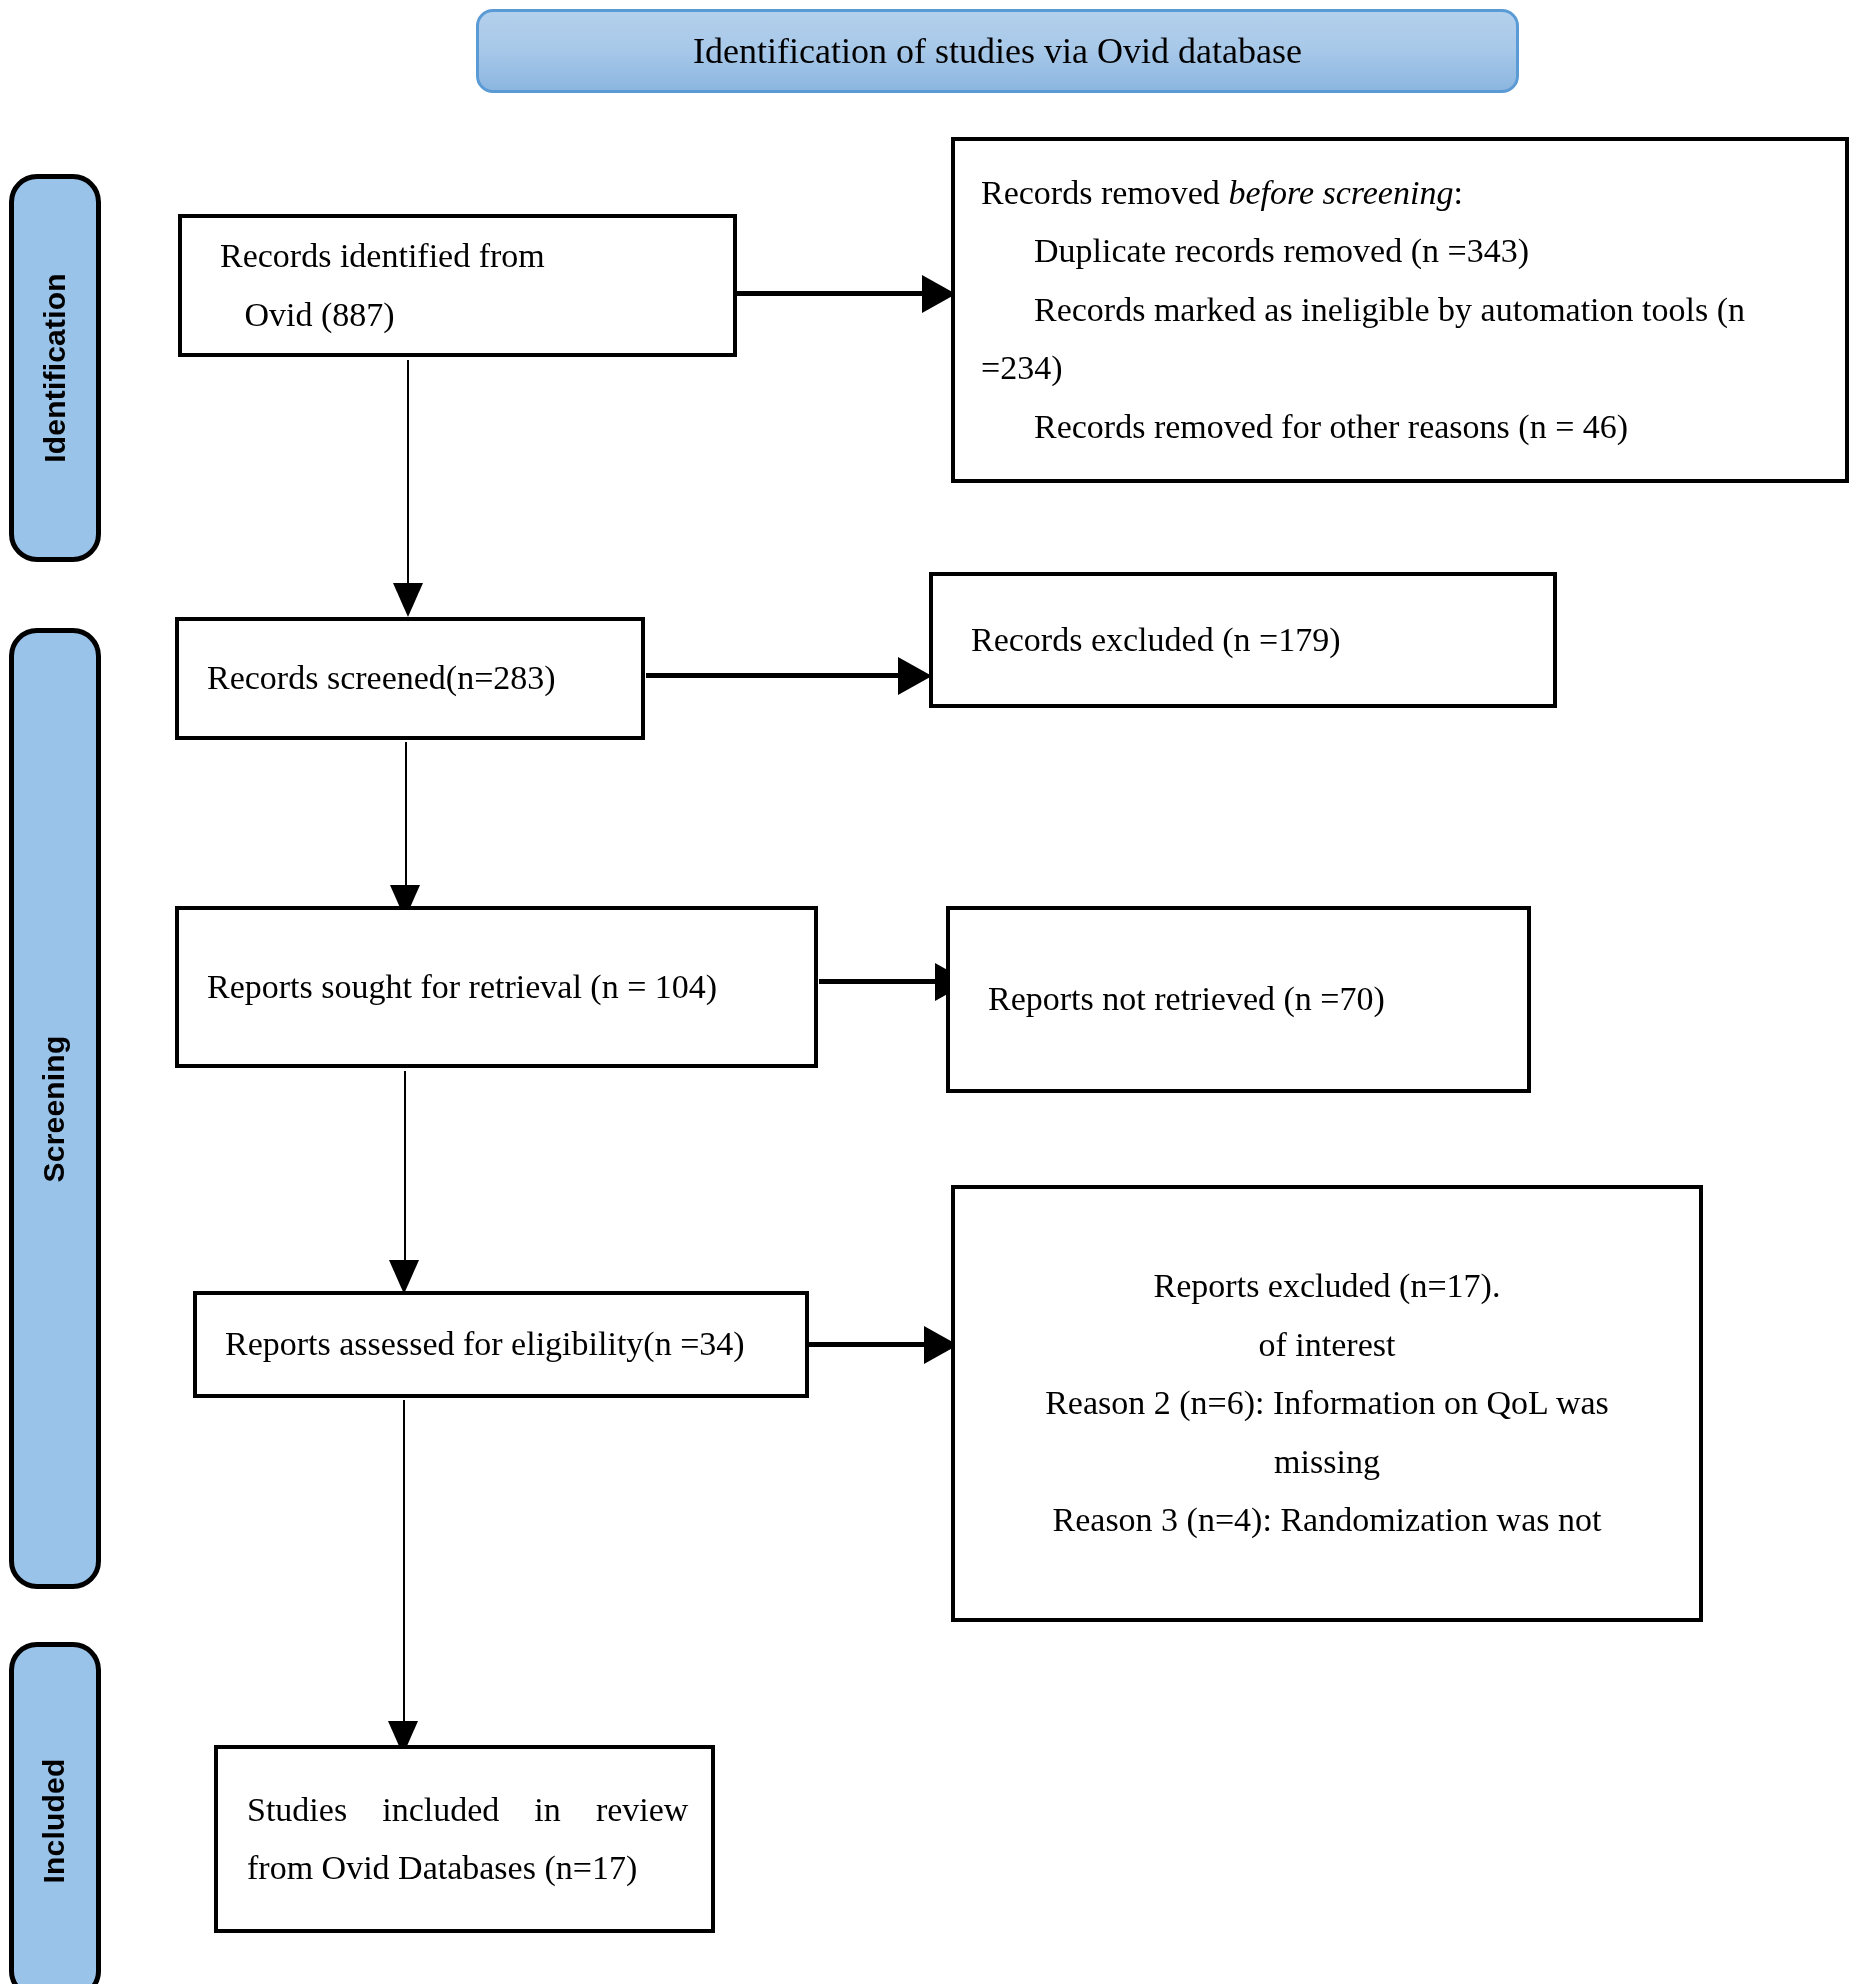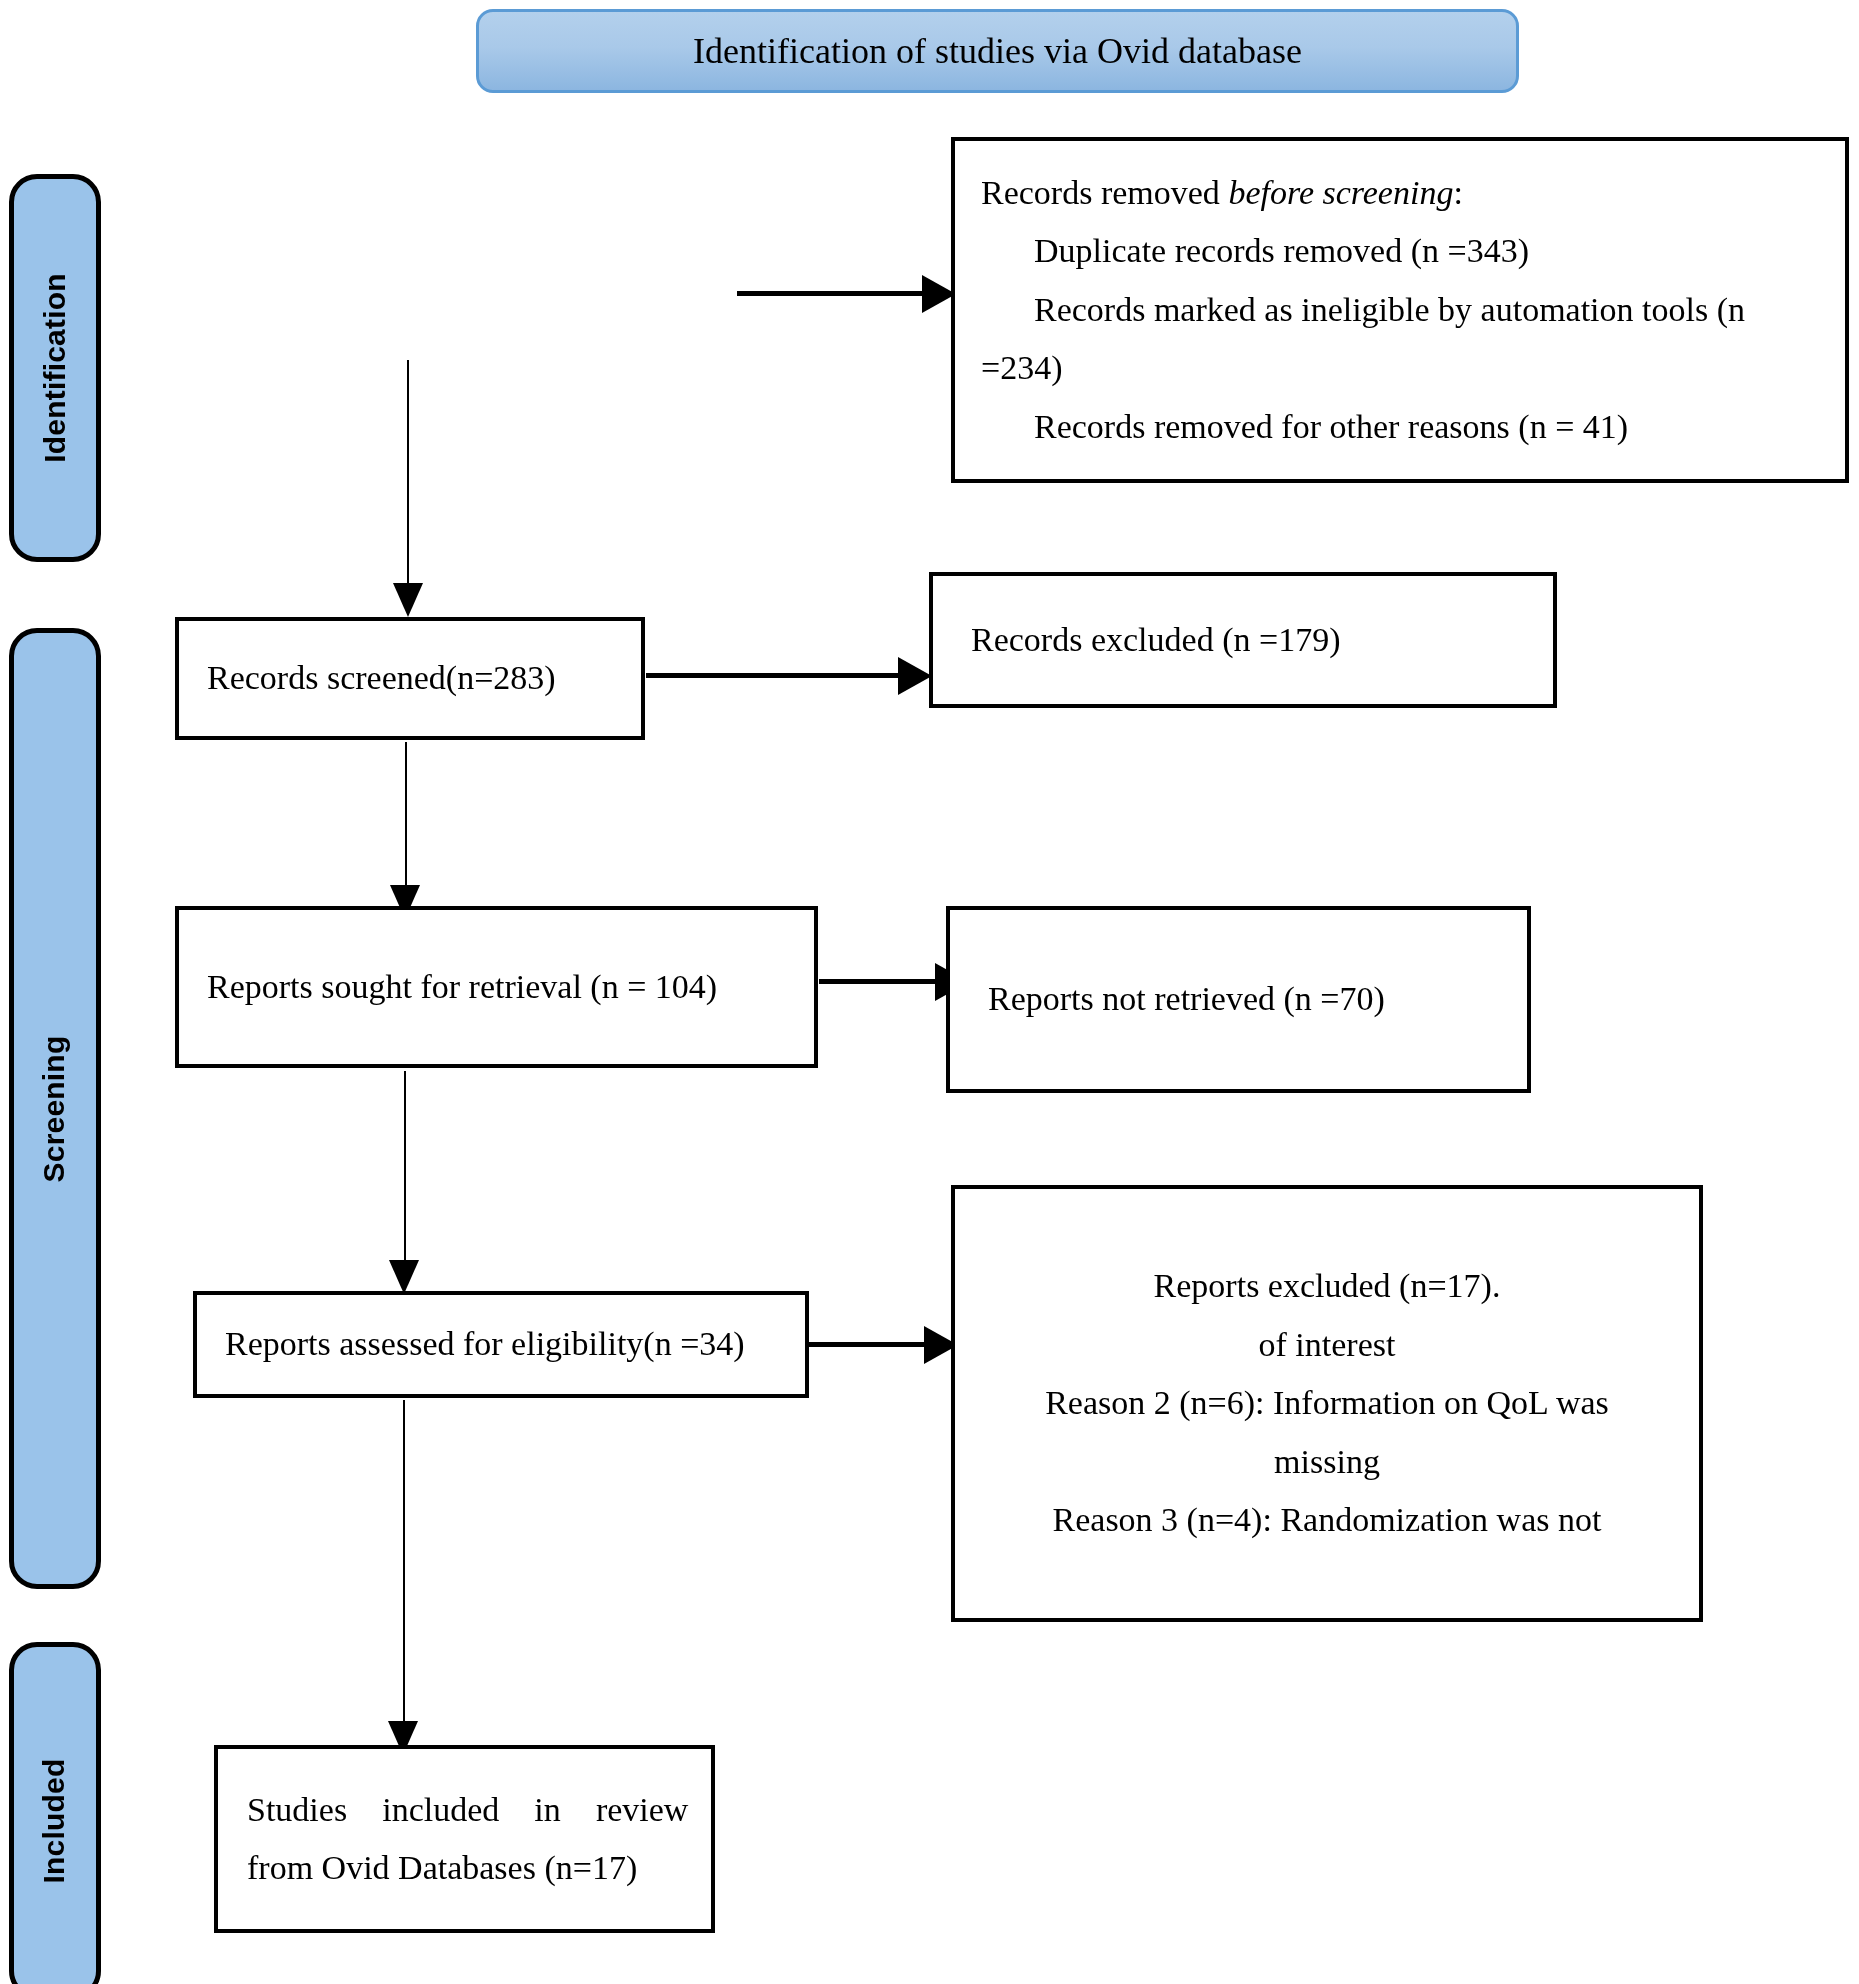--- a/index.html
+++ b/index.html
@@ -142,31 +142,37 @@
   </div>
 
   <div class="phase-tab" style="left:8.5px; top:628px; width:92px; height:961px;">
     <span class="phase-label">Screening</span>
   </div>
 
   <div class="phase-tab" style="left:8.5px; top:1642px; width:92px; height:357px;">
     <span class="phase-label">Included</span>
   </div>
 
+  <div class="flow-box" style="left:178px; top:214px; width:559px; height:143px;">
+    <div class="box-inner pad-left-lg">
+      <div class="box-line align-left">Records identified from</div>
+      <div class="box-line align-left" style="padding-left:24.4px;">Ovid (887)</div>
+    </div>
+  </div>
 
   <div class="h-line" style="left:737px; top:291px; width:202px;"></div>
   <div class="h-arrowhead" style="left:922px; top:275px;"></div>
 
   <div class="flow-box" style="left:951px; top:137px; width:898px; height:346px;">
     <div class="box-inner pad-left-md">
       <div class="box-line align-left"><span>Records removed </span><span class="italic">before screening</span><span>:</span></div>
       <div class="box-line align-left indent">Duplicate records removed (n =343)</div>
       <div class="box-line align-left indent">Records marked as ineligible by automation tools (n</div>
       <div class="box-line align-left">=234)</div>
-      <div class="box-line align-left indent">Records removed for other reasons (n = 41)</div>
+      <div class="box-line align-left indent">Records removed for other reasons (n = 46)</div>
     </div>
   </div>
 
   <div class="v-line" style="left:407px; top:360px; height:226px;"></div>
   <div class="v-arrowhead" style="left:393px; top:583px;"></div>
 
   <div class="flow-box" style="left:175px; top:617px; width:470px; height:123px;">
     <div class="box-inner pad-left-sm">
       <div class="box-line align-left">Records screened(n=283)</div>
     </div>

